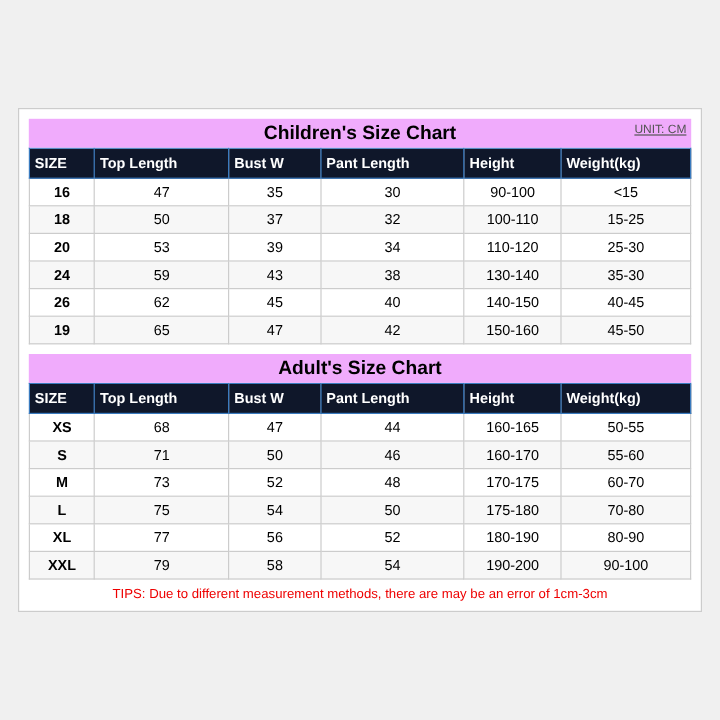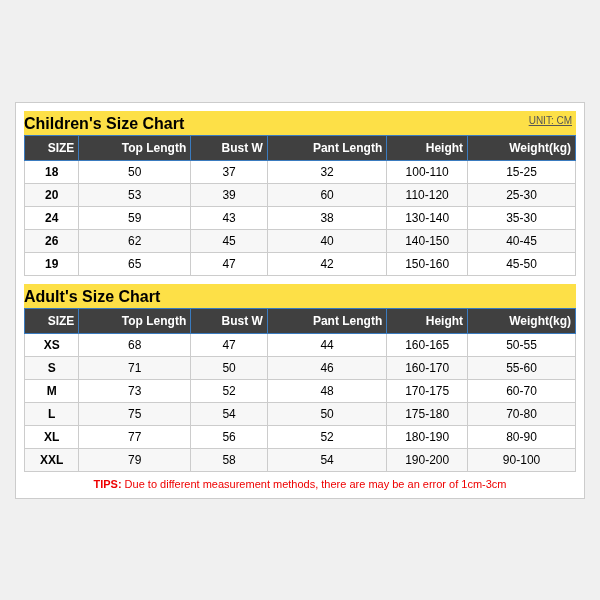--- a/index.html
+++ b/index.html
@@ -13,23 +13,23 @@
       font-family: Arial, sans-serif;
     }
     .chart-wrapper {
       background: #fff;
       border: 1px solid #ccc;
       width: 570px;
       padding: 8px;
     }
     .section-title-row {
       display: flex;
-      justify-content: flex-start;
+      justify-content: center;
       align-items: baseline;
-      background: #fde047;
+      background: #f0abfc;
       padding: 4px 0 2px 0;
       position: relative;
     }
     .section-title {
       font-size: 16px;
       font-weight: bold;
       text-align: center;
     }
     .unit-label {
       position: absolute;
@@ -37,24 +37,24 @@
       font-size: 10px;
       color: #555;
       text-decoration: underline;
     }
     table {
       width: 100%;
       border-collapse: collapse;
       font-size: 12px;
     }
     th {
-      background: #404040;
+      background: #0f172a;
       color: #fff;
       padding: 5px 4px;
-      text-align: right;
+      text-align: left;
       border: 1px solid #3a7bbf;
       font-size: 12px;
       margin-left: 40px;
     }
     td {
       padding: 4px 4px;
       text-align: center;
       border: 1px solid #ccc;
       font-size: 12px;
     }
@@ -66,21 +66,21 @@
     .section-gap {
       height: 8px;
     }
     .tips-row {
       margin-top: 6px;
       font-size: 11px;
       color: #e00;
       text-align: center;
     }
     .tips-label {
-      font-weight: bold;
+      font-weight: normal;
     }
   </style>
 </head>
 <body>
 
 <div class="chart-wrapper">
 
   <div class="section-title-row">
     <span class="section-title">Children's Size Chart</span>
     <span class="unit-label">UNIT: CM</span>
@@ -91,33 +91,41 @@
       <tr>
         <th>SIZE</th>
         <th>Top Length</th>
         <th>Bust W</th>
         <th>Pant Length</th>
         <th>Height</th>
         <th>Weight(kg)</th>
       </tr>
     </thead>
     <tbody id="children-tbody">
+    <tr>
+          <td class="size-col">16</td>
+          <td>47</td>
+          <td>35</td>
+          <td>30</td>
+          <td>90-100</td>
+          <td>&lt;15</td>
+        </tr>
         <tr>
           <td class="size-col">18</td>
           <td>50</td>
           <td>37</td>
           <td>32</td>
           <td>100-110</td>
           <td>15-25</td>
         </tr>
         <tr>
           <td class="size-col">20</td>
           <td>53</td>
           <td>39</td>
-          <td>60</td>
+          <td>34</td>
           <td>110-120</td>
           <td>25-30</td>
         </tr>
         <tr>
           <td class="size-col">24</td>
           <td>59</td>
           <td>43</td>
           <td>38</td>
           <td>130-140</td>
           <td>35-30</td>

